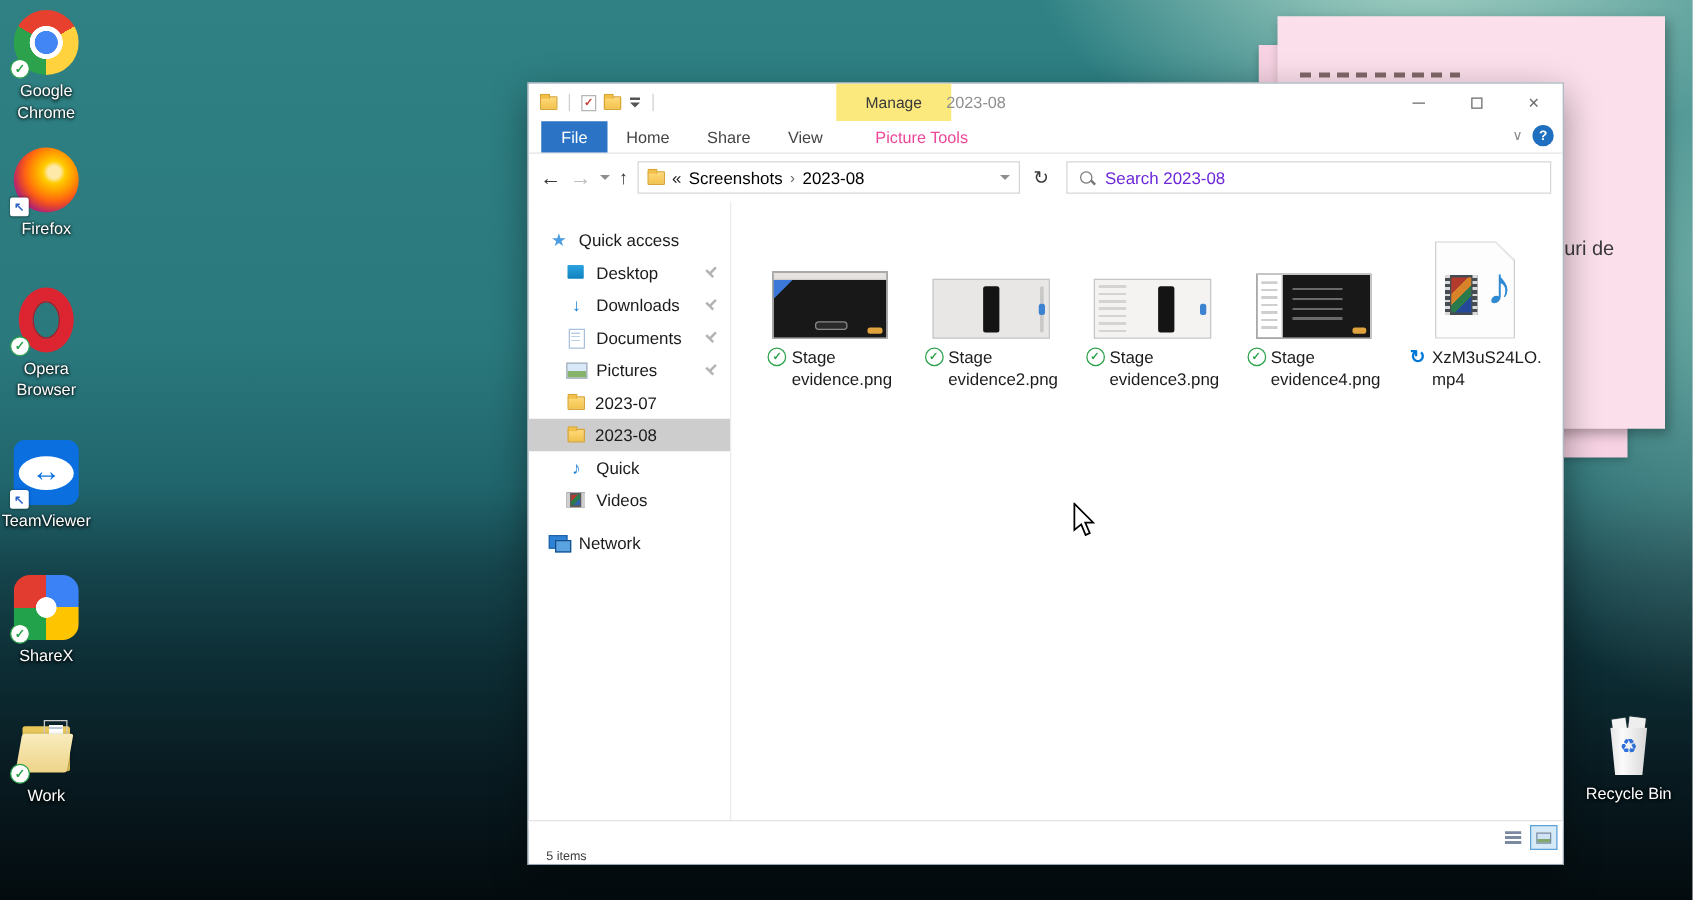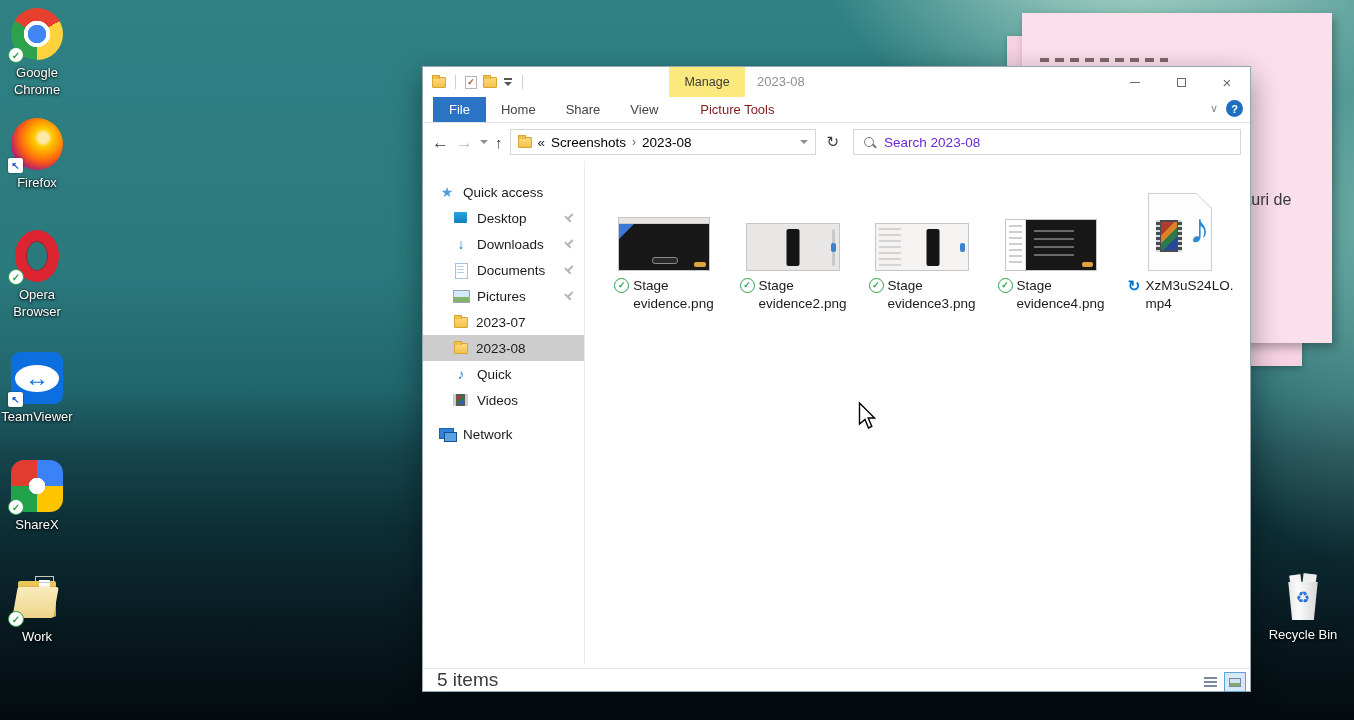--- a/index.html
+++ b/index.html
@@ -71,33 +71,33 @@
   .ico-folder{position:relative;width:14px;height:11px;background:linear-gradient(#ffd97a,#f2c24a);
     border:1px solid #d8a532;border-radius:1px}
   .ico-folder::before{content:"";position:absolute;top:-3px;left:-1px;width:6px;height:3px;background:#f0c04a;
     border:1px solid #d8a532;border-bottom:none;border-radius:1px 1px 0 0}
   .qat-check{width:12px;height:13px;background:#fff;border:1px solid #b5b5b5;color:#c0392b;font-size:9px;font-weight:bold;
     display:flex;align-items:center;justify-content:center}
   .qat-caret{position:relative;width:10px;height:10px}
   .qat-caret::before{content:"";position:absolute;left:1px;top:1px;width:8px;height:2px;background:#555}
   .qat-caret::after{content:"";position:absolute;left:1px;top:5px;border-left:4px solid transparent;
     border-right:4px solid transparent;border-top:4px solid #555}
-  .manage{position:absolute;left:246px;top:0;width:76px;height:30px;background:#fce97d;color:#3a3a3a;
+  .manage{position:absolute;left:246px;top:0;width:92px;height:30px;background:#fce97d;color:#3a3a3a;
     font-size:12.5px;display:flex;align-items:center;justify-content:center}
   .wtitle{position:absolute;left:334px;top:0;height:30px;line-height:30px;color:#8f8f8f;font-size:13px}
   .wbtns{position:absolute;right:0;top:0;display:flex}
   .wbtn{width:46px;height:30px;display:flex;align-items:center;justify-content:center;color:#6a6a6a}
   .minbar{width:10px;height:1px;background:#6a6a6a}
   .maxbox{width:9px;height:9px;border:1px solid #6a6a6a}
   .closex{font-size:15px;line-height:1}
 
   .tabrow{position:relative;height:26px;background:#fff;border-bottom:1px solid #e3e3e3;display:flex;align-items:stretch}
   .tab{padding:0 15px;line-height:25px;font-size:13px;color:#444}
   .tab.file{background:#2b74c5;color:#fff;padding:0 16px;margin-left:10px}
-  .tab.pt{margin-left:12px;color:#7f1d1d}
+  .tab.pt{margin-left:12px;color:#ec4899}
   .rib-chevron{position:absolute;right:32px;top:5px;color:#8a8a8a;font-size:11px}
   .help{position:absolute;right:7px;top:3px;width:17px;height:17px;border-radius:50%;background:#1f6fc0;color:#fff;
     font-size:11px;font-weight:bold;display:flex;align-items:center;justify-content:center}
 
   .addrrow{height:38px;background:#fff;display:flex;align-items:center;padding:0 9px;gap:7px}
   .nav-glyph{font-size:17px;line-height:1;color:#3a3a3a}
   .nav-glyph.dim{color:#bdbdbd}
   .tri-down{width:0;height:0;border-left:4px solid transparent;border-right:4px solid transparent;border-top:4px solid #8f8f8f}
   .addrbox{width:306px;height:26px;border:1px solid #d6d6d6;display:flex;align-items:center;padding:0 7px;gap:6px;font-size:13.5px;color:#222}
   .crumb{color:#000000}
@@ -178,22 +178,22 @@
     background-size:4px 100%,4px 100%;background-position:left top,right top;background-repeat:no-repeat}
   .media .film::before{content:"";position:absolute;left:5px;right:5px;top:2px;bottom:2px;
     background:linear-gradient(135deg,#b23b2e 0 30%,#d8822a 30% 50%,#2a7a4b 50% 70%,#24499b 70%)}
   .media .mnote{position:absolute;right:1px;top:14px;font-size:42px;color:#2f8ad2;line-height:1}
   .flabel{display:flex;gap:4px;font-size:13.5px;color:#1c1c1c;line-height:1.32}
   .fbadge{width:15px;height:15px;border-radius:50%;flex:none;margin-top:1px;
     background:#fff;border:1px solid #2aa14a;color:#2aa14a;font-size:9px;font-weight:bold;
     display:flex;align-items:center;justify-content:center}
   .fbadge.syncing{border:none;color:#0078d7;font-size:15px;font-weight:bold}
 
-  .statusbar{position:absolute;left:0;right:0;bottom:0;height:23px;border-top:1px solid #e3e3e3;background:#fff;
-    display:flex;align-items:flex-start;padding-left:14px;font-size:19px;color:#3c3c3c}
+  .statusbar{position:absolute;left:0;right:0;bottom:0;height:35px;border-top:1px solid #e3e3e3;background:#fff;
+    display:flex;align-items:flex-end;padding-left:14px;font-size:10px;color:#3c3c3c}
   .vtbtns{position:absolute;right:4px;top:3px;display:flex;gap:3px}
   .vt{width:22px;height:20px;display:flex;align-items:center;justify-content:center;border:1px solid rgba(0,0,0,0)}
   .vt-list{width:13px;height:11px;
     background:repeating-linear-gradient(180deg,#7a8aa0 0 2px,rgba(0,0,0,0) 2px 4px)}
   .vt.sel{background:#d6e9f7;border:1px solid #5ea3d8}
   .vt-pic{width:12px;height:9px;border:1px solid #7a8aa0;background:linear-gradient(180deg,#cfe3f5 55%,#7fa86a 55%)}
 
   .cursor{position:absolute;left:858px;top:402px;z-index:99}
 </style>
 </head>

